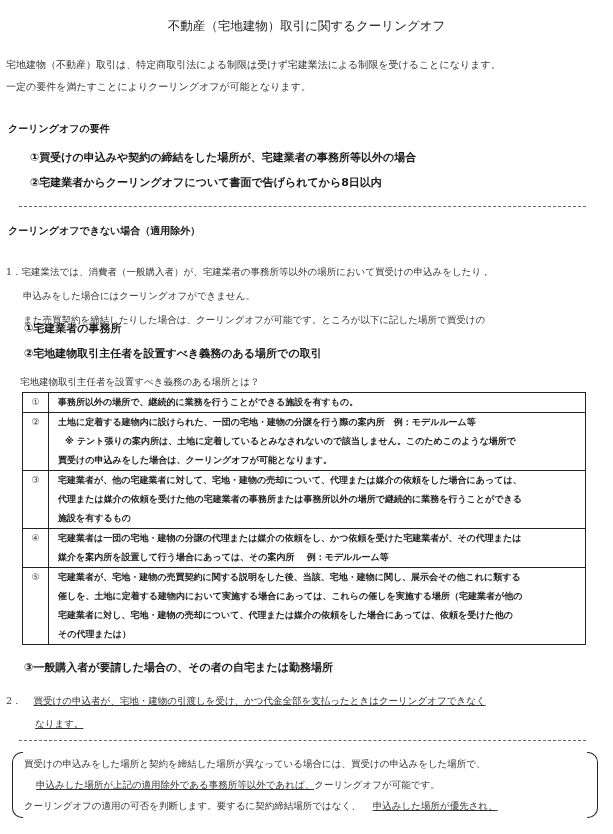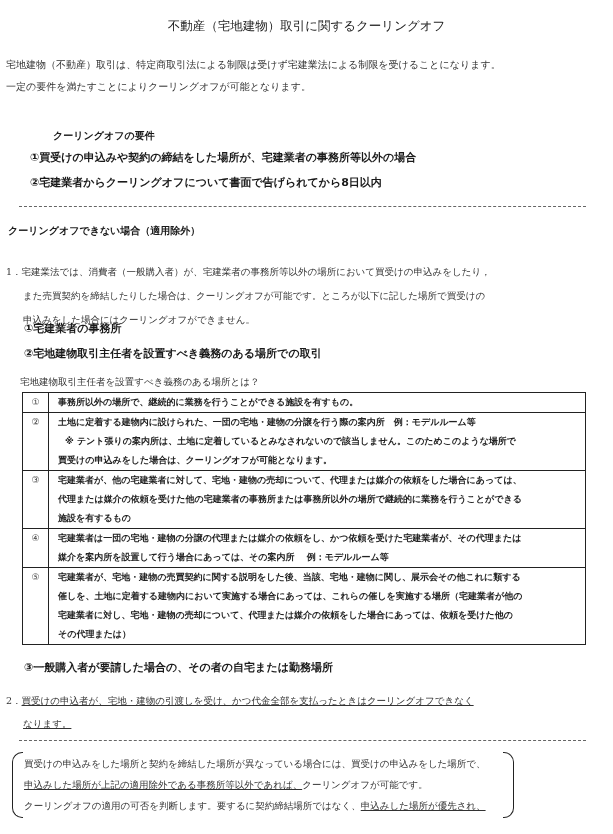--- a/index.html
+++ b/index.html
@@ -22,47 +22,47 @@
       position: absolute; left: 22px; top: 392px; width: 564px;
       border-collapse: collapse;
       font-family: "DejaVu Sans", "Liberation Sans", sans-serif;
       font-weight: bold; font-size: 9px; color: #222;
     }
     table.places td { border: 1.5px solid #222; vertical-align: top; padding: 0; }
     table.places td.num { width: 25px; text-align: center; font-weight: normal; color: #444; line-height: 19px; }
     table.places td.txt { padding-left: 9px; }
     table.places td.txt div { line-height: 19px; white-space: nowrap; }
     table.places td.txt div.note { padding-left: 7px; }
-    .u { text-decoration: underline; }
+    .u { text-decoration: underline; margin-left: 12px; }
     .note2 { left: 6px; top: 689px; font-size: 9.5px; color: #333; line-height: 23px; }
-    .bracket-box { position: absolute; left: 12px; top: 752px; width: 502px; height: 70px; }
+    .bracket-box { position: absolute; left: 12px; top: 752px; width: 586px; height: 70px; }
     .br-l { position: absolute; left: 0; top: 0; width: 10px; height: 64px; border: 1.5px solid #222; border-right: none; border-radius: 10px 0 0 10px; }
     .br-r { position: absolute; right: 0; top: 0; width: 10px; height: 64px; border: 1.5px solid #222; border-left: none; border-radius: 0 10px 10px 0; }
     .bracket-text { position: absolute; left: 12px; top: 1px; font-size: 9.5px; color: #333; line-height: 21px; white-space: nowrap; }
   </style>
 </head>
 <body>
 
 <div class="abs title">不動産（宅地建物）取引に関するクーリングオフ</div>
 
 <div class="abs intro" style="top:58px;">宅地建物（不動産）取引は、特定商取引法による制限は受けず宅建業法による制限を受けることになります。</div>
 <div class="abs intro" style="top:80px;">一定の要件を満たすことによりクーリングオフが可能となります。</div>
 
-<div class="abs h bold" style="top:129px;margin-left:45px;">クーリングオフの要件</div>
+<div class="abs h bold" style="top:122px;">クーリングオフの要件</div>
 <div class="abs req bold" style="top:150px;">①買受けの申込みや契約の締結をした場所が、宅建業者の事務所等以外の場合</div>
 <div class="abs req bold" style="top:175px;">②宅建業者からクーリングオフについて書面で告げられてから8日以内</div>
 
 <div class="dash" style="top:206px;"></div>
 
 <div class="abs h bold" style="top:224px;">クーリングオフできない場合（適用除外）</div>
 
 <div class="abs para" style="top:260px;">
   <div>1．宅建業法では、消費者（一般購入者）が、宅建業者の事務所等以外の場所において買受けの申込みをしたり，</div>
+  <div class="indent">申込みをした場合にはクーリングオフができません。</div>
   <div class="indent">また売買契約を締結したりした場合は、クーリングオフが可能です。ところが以下に記した場所で買受けの</div>
-  <div class="indent">申込みをした場合にはクーリングオフができません。</div>
 </div>
 
 <div class="abs req bold" style="top:321px; left:24px;">①宅建業者の事務所</div>
 <div class="abs req bold" style="top:346px; left:24px;text-align:center;">②宅地建物取引主任者を設置すべき義務のある場所での取引</div>
 
 <div class="abs table-label">宅地建物取引主任者を設置すべき義務のある場所とは？</div>
 
 <table class="places">
   <tbody>
       <tr>

